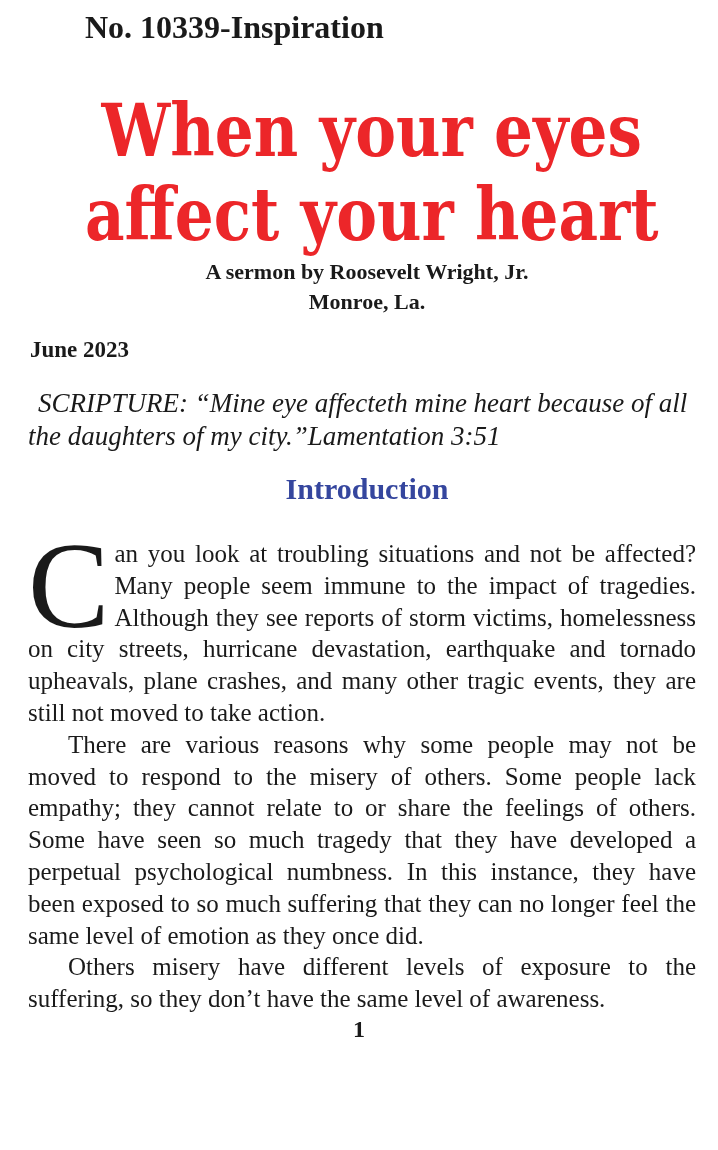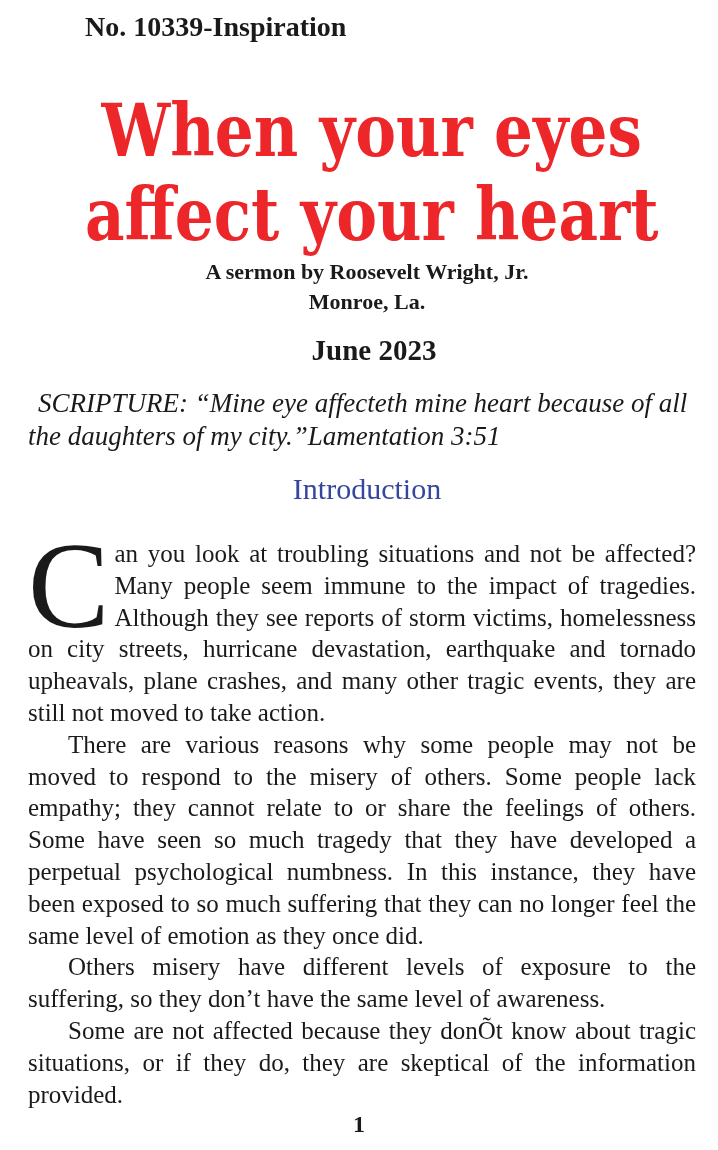--- a/index.html
+++ b/index.html
@@ -14,21 +14,21 @@
     width: 718px;
     height: 1150px;
     margin: 0 auto;
     background: #ffffff;
     color: var(--text);
     font-family: "Liberation Serif", serif;
     overflow: hidden;
   }
   .doc-number {
     margin: 13px 0 0 85px;
-    font-size: 28px;
+    font-size: 32px;
     line-height: 28px;
     font-weight: bold;
   }
   .title {
     margin-top: 48px;
     padding-left: 30px;
     text-align: center;
     font-family: "DejaVu Serif", serif;
     font-weight: bold;
     font-size: 72px;
@@ -41,38 +41,37 @@
   .byline, .location {
     padding-left: 16px;
     text-align: center;
     font-weight: bold;
     font-size: 22px;
     line-height: 30px;
   }
   .date {
     margin-top: 18px;
     padding-left: 30px;
-    text-align: center;
     font-weight: bold;
-    font-size: 29px;
+    font-size: 23px;
     line-height: 30px;
   }
   .scripture {
     margin: 22px 26px 0 28px;
     font-style: italic;
     font-size: 27px;
     line-height: 33px;
     text-indent: 10px;
     text-align: left;
   }
   .section-heading {
     margin-top: 18px;
     padding-left: 16px;
     text-align: center;
-    font-weight: normal;
+    font-weight: bold;
     font-size: 30px;
     line-height: 35px;
     color: var(--heading-blue);
   }
   .body-text {
     margin: 32px 22px 0 28px;
     font-size: 25px;
     line-height: 31.8px;
     text-align: justify;
     hyphens: auto;
@@ -111,18 +110,17 @@
   <div class="date">June 2023</div>
 
   <div class="scripture">SCRIPTURE: “Mine eye affecteth mine heart because of all the daughters of my city.”Lamentation 3:51</div>
 
   <h2 class="section-heading">Introduction</h2>
 
   <div class="body-text">
     <p><span class="dropcap">C</span><span>an you look at troubling situations and not be affected? Many people seem immune to the impact of tragedies. Although they see reports of storm victims, homelessness on city streets, hurricane devastation, earthquake and tornado upheavals, plane crashes, and many other tragic events, they are still not moved to take action.</span></p>
     <p class="indented">There are various reasons why some people may not be moved to respond to the misery of others. Some people lack empathy; they cannot relate to or share the feelings of others. Some have seen so much tragedy that they have developed a perpetual psychological numbness. In this instance, they have been exposed to so much suffering that they can no longer feel the same level of emotion as they once did.</p>
     <p class="indented">Others misery have different levels of exposure to the suffering, so they don’t have the same level of awareness.</p>
-    <p class="indented">Some are not affected because they donÕt know about tragic situations, or if they do, they are skeptical of the information provided.</p>
   </div>
 
   <div class="page-number">1</div>
 
 </div>
 
 </body></html>

